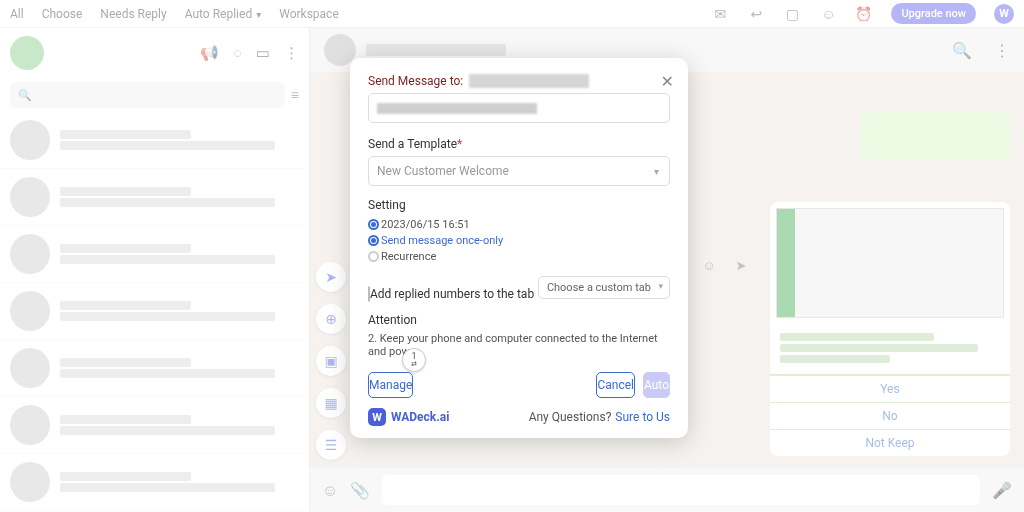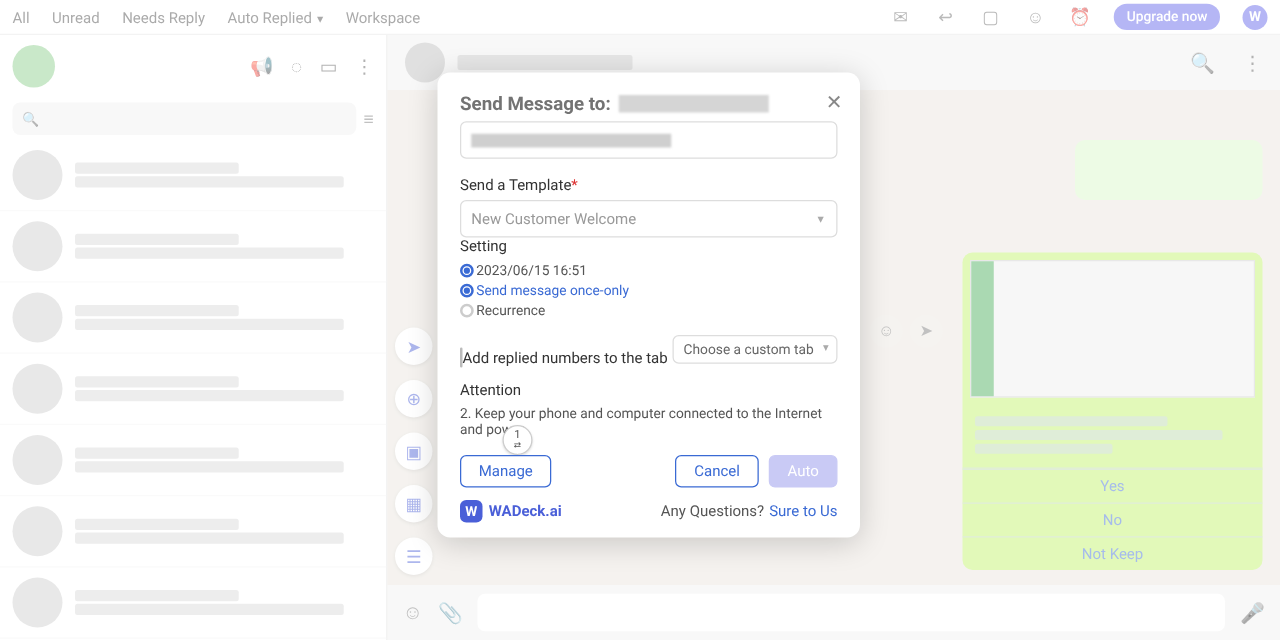--- a/index.html
+++ b/index.html
@@ -29,77 +29,77 @@
 .chat-item .ln.long{width:90%}
 .chat-area{flex:1;background:#e8e3dc;position:relative;display:flex;flex-direction:column}
 .chat-head{height:44px;background:#f0f0f0;display:flex;align-items:center;padding:0 14px;gap:10px}
 .chat-head .av{width:32px;height:32px;border-radius:50%;background:#bbb}
 .chat-head .nm{height:12px;width:140px;background:#c8c8c8;border-radius:2px}
 .chat-head .spacer{flex:1}
 .chat-head .hi{color:#555;font-size:16px;margin-left:12px}
 .chat-body{flex:1;position:relative;padding:20px}
 .msg-green{position:absolute;right:14px;background:#d7f7c6;border-radius:8px;padding:8px 10px;font-size:12px}
 .msg1{top:40px;width:150px;height:48px}
-.msg-card{position:absolute;right:14px;top:130px;width:240px;background:#bef264;border-radius:8px;overflow:hidden;font-size:12px}
+.msg-card{position:absolute;right:14px;top:130px;width:240px;background:#ffffff;border-radius:8px;overflow:hidden;font-size:12px}
 .msg-card .img{height:110px;background:#eee;border:1px solid #ccc;margin:6px;position:relative}
 .msg-card .img::before{content:"";position:absolute;left:0;top:0;width:18px;height:100%;background:#4a5;}
 .msg-card .body{padding:6px 10px 8px}
 .msg-card .ln{height:8px;background:#b8d8a8;border-radius:2px;margin:3px 0}
 .msg-card .opts{border-top:1px solid #bcd8ae;text-align:center;color:#3a6ad4}
 .msg-card .opts div{padding:6px 0;border-top:1px solid #bcd8ae;font-size:12px}
 .react{position:absolute;right:270px;top:180px;display:flex;gap:6px}
 .react .c{width:26px;height:26px;border-radius:50%;background:#e9e5de;color:#777;display:flex;align-items:center;justify-content:center;font-size:13px}
 .chat-input{height:44px;background:#f0f0f0;display:flex;align-items:center;padding:0 12px;gap:12px;color:#777}
 .chat-input .box{flex:1;background:#fff;border-radius:6px;height:30px}
 .rail{position:absolute;left:316px;top:82px;display:flex;flex-direction:column;gap:12px;z-index:5}
 .rail .rb{width:30px;height:30px;border-radius:50%;background:#fff;box-shadow:0 1px 3px rgba(0,0,0,.15);display:flex;align-items:center;justify-content:center;color:#4a5fd8;font-size:14px}
 .rail .rb.top{margin-top:180px}
 .overlay{position:absolute;inset:0;background:rgba(255,255,255,.55);z-index:10}
 .modal{position:absolute;left:350px;top:58px;width:338px;background:#fff;border-radius:10px;box-shadow:0 4px 24px rgba(0,0,0,.18);z-index:20;padding:16px 18px 12px;font-size:12px;color:#444}
-.modal h3{font-size:15px;font-weight:700;color:#737373;display:flex;align-items:center;gap:6px}
+.modal h3{font-size:12px;font-weight:400;color:#7f1d1d;display:flex;align-items:center;gap:6px}
 .modal h3 .to{display:inline-block;width:120px;height:14px;background:#d5d5d5;filter:blur(1px)}
 .modal .x{position:absolute;right:14px;top:14px;color:#888;font-size:16px;cursor:pointer}
 .modal label{display:block;margin-top:14px;font-size:12px;color:#333}
 .req::after{content:"*";color:#d33}
 .modal .inp{width:100%;height:30px;border:1px solid #ddd;border-radius:5px;margin-top:5px;padding:0 8px;display:flex;align-items:center;color:#999;font-size:12px;position:relative}
 .modal .inp .blur{display:inline-block;width:160px;height:11px;background:#cfcfcf;filter:blur(1px)}
 .modal .inp.sel::after{content:"▾";position:absolute;right:10px;color:#aaa;font-size:10px}
-.setting{}
+.setting{margin-top:12px}
 .setting .t{font-size:12px;color:#333;margin-bottom:6px}
 .radio-row{display:flex;align-items:center;gap:2px;font-size:11px;margin:3px 0;color:#555}
 .radio-row .r{width:11px;height:11px;border:2px solid #3a6ad4;border-radius:50%;display:inline-block;position:relative}
 .radio-row .r.on::after{content:"";position:absolute;inset:1px;border-radius:50%;background:#3a6ad4}
 .radio-row.link{color:#3a6ad4}
 .radio-row.off .r{border-color:#ccc}
 .row-split{display:flex;align-items:center;justify-content:space-between;margin-top:10px}
 .chk{display:flex;align-items:center;gap:6px;font-size:11px;color:#444}
 .chk .b{width:12px;height:12px;border:1px solid #bbb;border-radius:2px}
 .sel-sm{border:1px solid #ddd;border-radius:5px;padding:4px 18px 4px 8px;font-size:11px;color:#666;position:relative}
 .sel-sm::after{content:"▾";position:absolute;right:6px;color:#aaa;font-size:9px}
 .att{margin-top:12px}
 .att .t{font-size:12px;color:#333;margin-bottom:5px}
 .att .li{font-size:11px;color:#555;margin:2px 0}
 .btn-row{display:flex;align-items:center;gap:8px;margin-top:14px;position:relative}
-.btn{border:1px solid #3a6ad4;color:#3a6ad4;background:#fff;border-radius:5px;padding:5px 14px;font-size:12px;cursor:pointer;position:relative}
+.btn{border:1px solid #3a6ad4;color:#3a6ad4;background:#fff;border-radius:5px;padding:5px 0;font-size:12px;cursor:pointer;position:relative}
 .btn.save{background:#c9caf5;border-color:#c9caf5;color:#fff}
 .btn-row .sp{flex:1}
 .pin{position:absolute;left:34px;top:-24px;width:24px;height:24px;border-radius:50%;background:#fff;border:1px solid #ccc;display:flex;flex-direction:column;align-items:center;justify-content:center;font-size:9px;line-height:1;color:#555;box-shadow:0 1px 2px rgba(0,0,0,.15)}
 .pin::after{content:"";position:absolute;bottom:-5px;left:50%;transform:translateX(-50%);border:5px solid transparent;border-top-color:#fff}
 .brand-row{display:flex;align-items:center;justify-content:space-between;margin-top:10px;font-size:12px}
 .brand{display:flex;align-items:center;gap:5px;color:#4a5fd8;font-weight:700}
 .brand .lg{width:18px;height:18px;border-radius:5px;background:#4a5fd8;color:#fff;display:flex;align-items:center;justify-content:center;font-size:11px}
 .q{color:#555}
 .q a{color:#3a6ad4;text-decoration:none;margin-left:4px}
 </style>
 </head>
 <body>
 
 <div class="topbar">
   <span class="tab">All</span>
-  <span class="tab">Unread</span>
+  <span class="tab">Choose</span>
   <span class="tab">Needs Reply</span>
   <span class="tab dd">Auto Replied</span>
   <span class="tab">Workspace</span>
   <span class="spacer"></span>
   <span class="icon">✉</span>
   <span class="icon">↩</span>
   <span class="icon">▢</span>
   <span class="icon">☺</span>
   <span class="icon">⏰</span>
   <span class="upgrade">Upgrade now</span>

